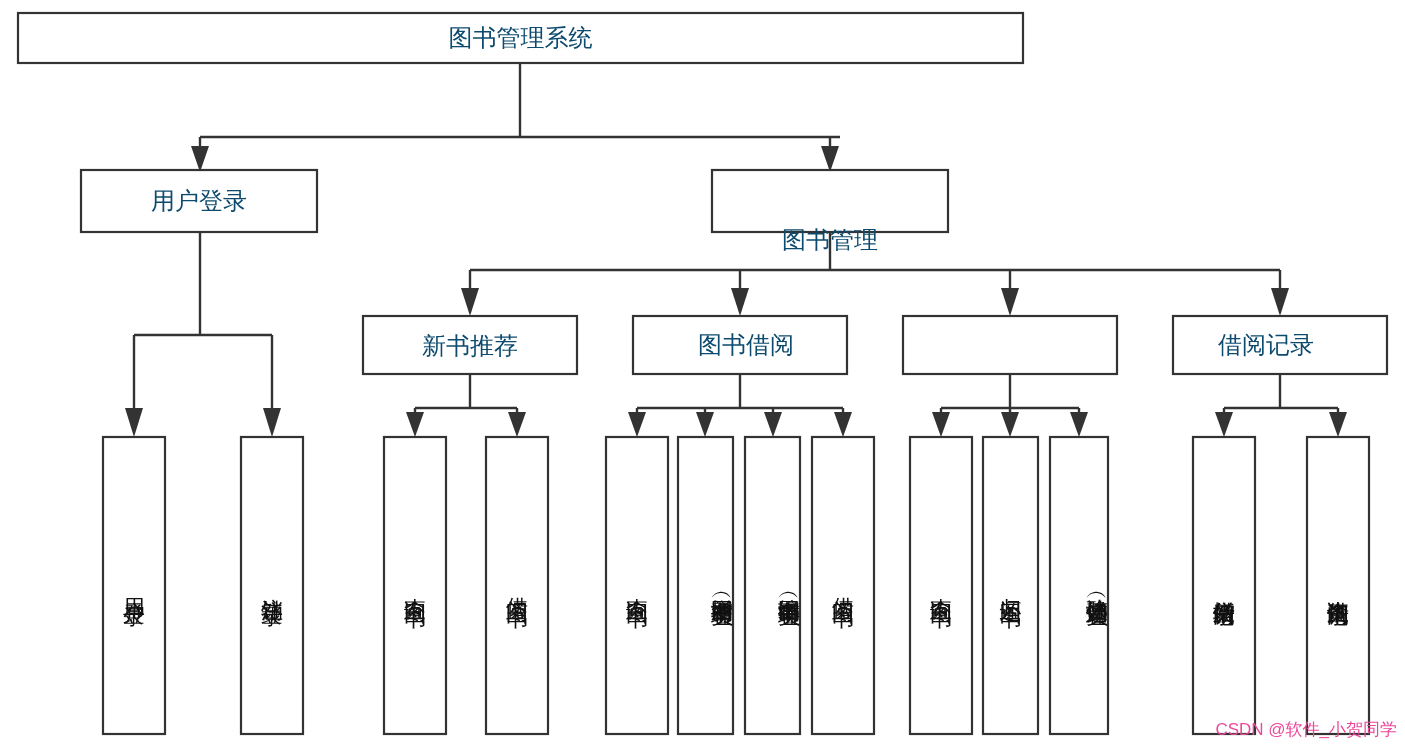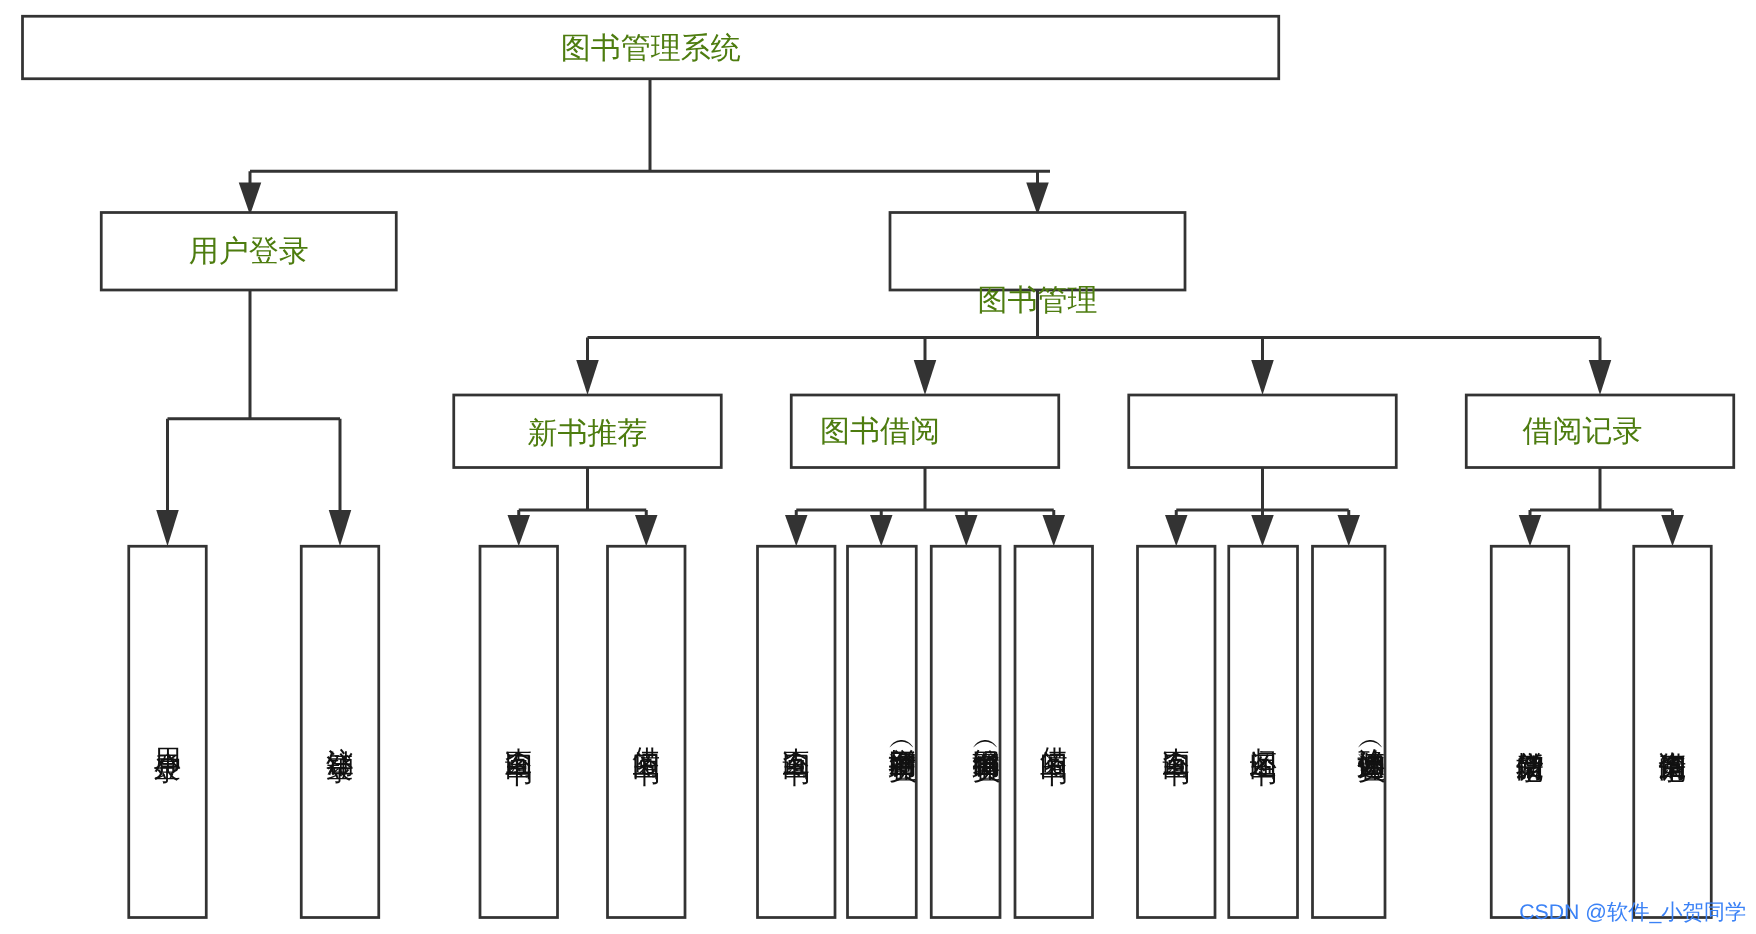--- a/index.html
+++ b/index.html
@@ -44,40 +44,40 @@
     white-space: nowrap;
     pointer-events: none;
   }
   .htext-wrap {
     position: absolute;
     display: flex;
     align-items: center;
     justify-content: center;
     font-family: "Liberation Sans", "DejaVu Sans", sans-serif;
     font-size: 24px;
-    color: #4d7c0f;
+    color: #0c4a6e;
     white-space: nowrap;
     pointer-events: none;
   }
   .connector {
     stroke: #333333;
     stroke-width: 2.4;
     fill: none;
   }
   .arrow-head {
     fill: #333333;
     stroke: none;
   }
   .watermark {
     position: absolute;
     right: 8px;
     bottom: 6px;
     font-family: "Liberation Sans", "DejaVu Sans", sans-serif;
     font-size: 17px;
-    color: #3b82f6;
+    color: #ec4899;
     white-space: nowrap;
     user-select: none;
   }
 </style>
 </head>
 <body>
 
 <div id="diagram-root">
 
   <svg class="diagram-canvas" viewBox="0 0 1405 747" xmlns="http://www.w3.org/2000/svg">
@@ -175,21 +175,21 @@
       <rect class="node-box" x="1307" y="437" width="62" height="297"></rect>
     </g>
   </svg>
 
   <div class="htext-wrap" style="left:18px; top:13px; width:1005px; height:50px;">图书管理系统</div>
 
   <div class="htext-wrap" style="left:81px; top:170px; width:236px; height:62px;">用户登录</div>
   <div class="htext-wrap" style="left:712px; top:170px; width:236px; height:62px;margin-top:39px;">图书管理</div>
 
   <div class="htext-wrap" style="left:363px; top:316px; width:214px; height:60px;">新书推荐</div>
-  <div class="htext-wrap" style="left:597px; top:316px; width:214px; height:58px;">图书借阅</div>
+  <div class="htext-wrap" style="left:639px; top:316px; width:214px; height:58px;">图书借阅</div>
   <div class="htext-wrap" style="left:1173px; top:316px; width:186px; height:58px;">借阅记录</div>
 
   <div class="vtext-wrap" style="left:103px; top:437px; width:62px; height:297px;">用户登录</div>
   <div class="vtext-wrap" style="left:241px; top:437px; width:62px; height:297px;">注销登录</div>
 
   <div class="vtext-wrap" style="left:384px; top:437px; width:62px; height:297px;">查询图书</div>
   <div class="vtext-wrap" style="left:486px; top:437px; width:62px; height:297px;">借阅图书</div>
 
   <div class="vtext-wrap" style="left:606px; top:437px; width:62px; height:297px;">查询图书</div>
   <div class="vtext-wrap" style="left:678px; top:441px; width:55px; height:289px; align-items:flex-start; letter-spacing:1px;">新增图书（管理员）</div>

